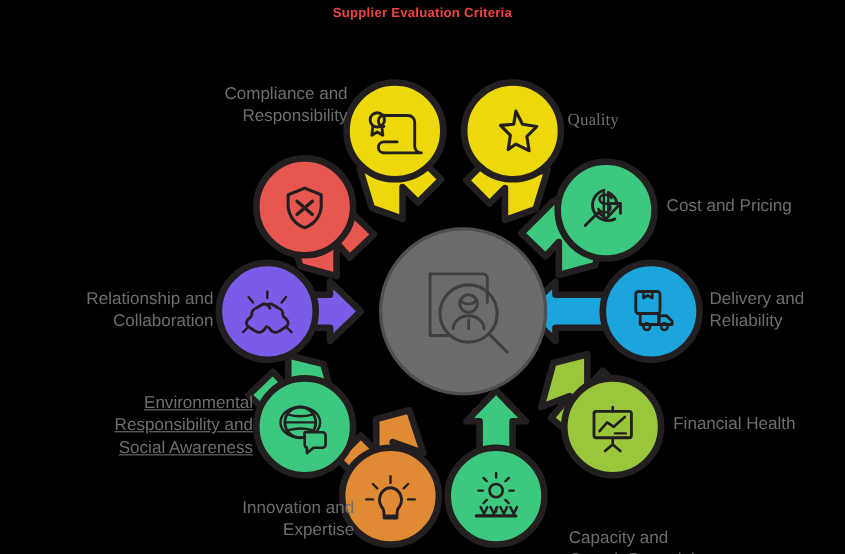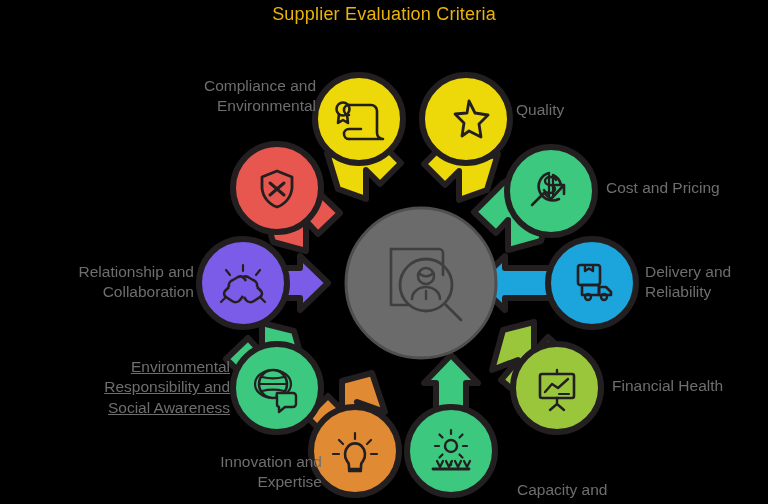--- a/index.html
+++ b/index.html
@@ -7,21 +7,21 @@
     width: 768px; height: 504px;
     background: #000000;
     overflow: hidden;
     font-family: "Liberation Sans", sans-serif;
   }
   #stage { position: relative; width: 768px; height: 504px; }
 
   #title {
     position: absolute; top: 4px; left: 0; width: 768px;
     text-align: center;
-    font-size: 18px; font-weight: normal; color: #eab308;
+    font-size: 12px; font-weight: bold; color: #ef4444;
     letter-spacing: 0.2px;
   }
 
   .label {
     position: absolute;
     color: #6e6e6e;
     font-size: 15.5px;
     line-height: 1.32;
     white-space: pre-line;
   }
@@ -232,23 +232,23 @@
 
     <g>
       <circle cx="277" cy="188" r="44" fill="#E8574F" stroke="#231f20" stroke-width="6"></circle>
       <g transform="translate(277,189)">
           <use href="#ic-shield"></use>
         </g>
     </g>
   </svg>
 
   <div class="label r" style="left:120px; top:76px; width:196px;">Compliance and
-Environmental</div>
-
-  <div class="label l" style="left:516px; top:100px; width:200px;">Quality</div>
+Responsibility</div>
+
+  <div class="label l" style="left:516px; top:100px; width:200px;font-family:Liberation Serif, serif;">Quality</div>
 
   <div class="label l" style="left:606px; top:178px; width:170px;">Cost and Pricing</div>
 
   <div class="label l" style="left:645px; top:262px; width:130px;">Delivery and
 Reliability</div>
 
   <div class="label l" style="left:612px; top:376px; width:160px;">Financial Health</div>
 
   <div class="label l" style="left:517px; top:452px; width:210px;margin-top:28px;">Capacity and
 Growth Potential</div>

